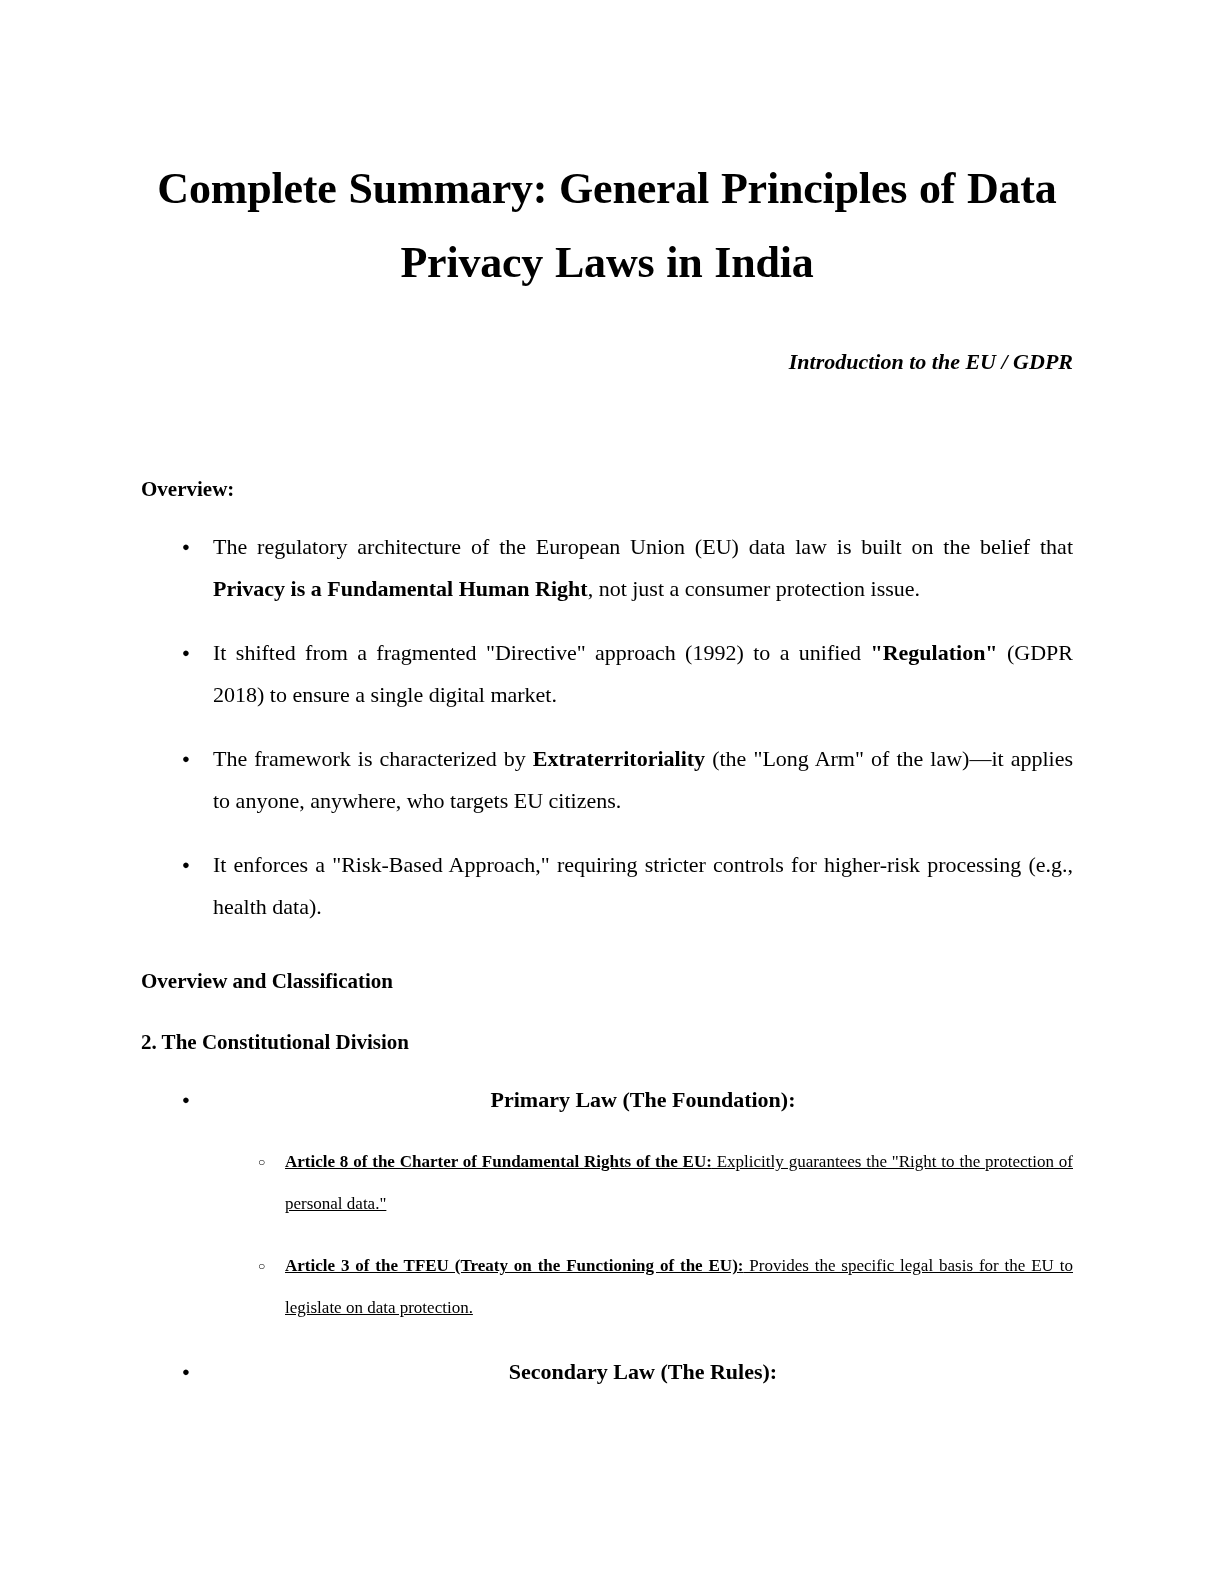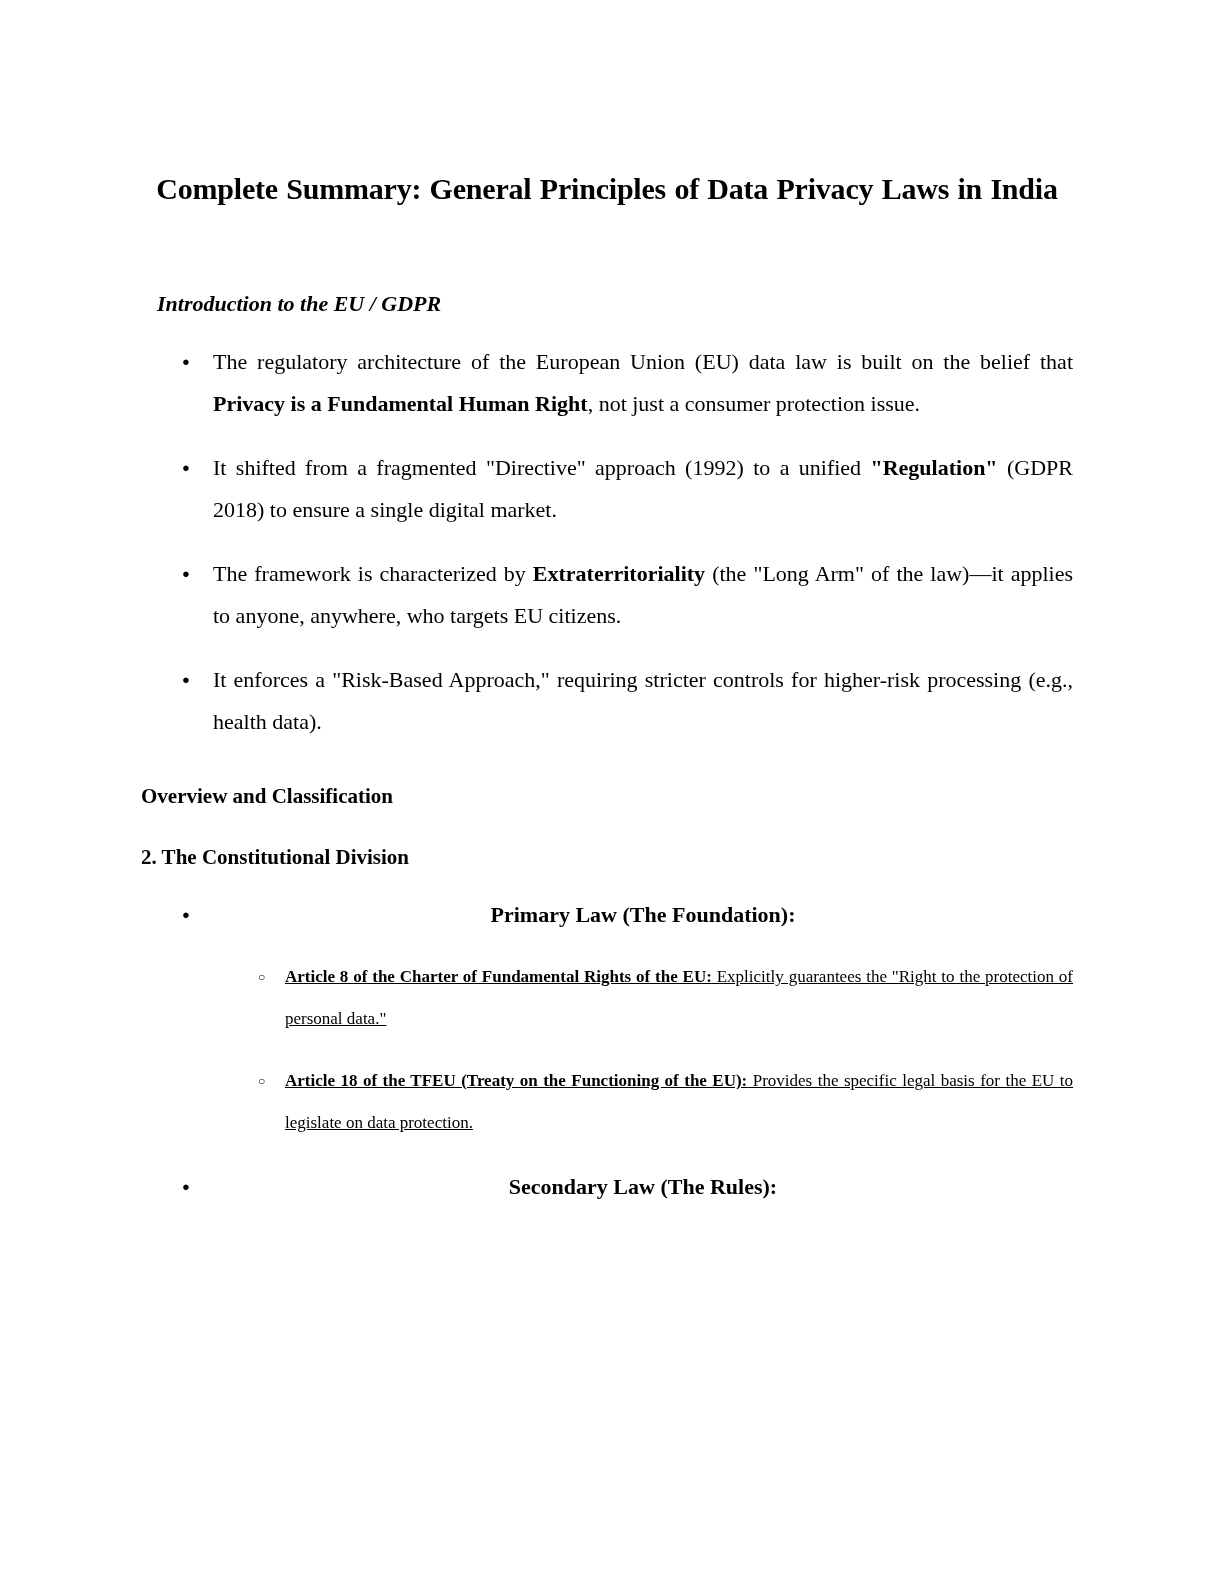--- a/index.html
+++ b/index.html
@@ -25,36 +25,36 @@
     position: absolute;
     left: 141px;
     top: 0;
     width: 932px;   
   }
 
   
   .doc-title {
     margin: 0;
     padding-top: 152px;
-    font-size: 30px;
+    font-size: 44px;
     font-weight: bold;
     line-height: 74px;
     text-align: center;
     letter-spacing: -0.2px;
     word-spacing: 1px;
   }
 
   .doc-subtitle {
-    margin: 16px;
+    margin: 0;
     padding-top: 47px;
     font-size: 22px;
     font-weight: bold;
     font-style: italic;
     line-height: 30px;
-    text-align: left;
+    text-align: right;
   }
 
   
   .section-heading {
     margin: 0;
     font-size: 21px;
     font-weight: bold;
     line-height: 30px;
     text-align: left;
   }
@@ -129,20 +129,21 @@
 </head>
 <body>
 
 <div class="page">
   <div class="content">
 
     <h1 class="doc-title">Complete Summary: General Principles of Data Privacy Laws in India</h1>
 
     <p class="doc-subtitle">Introduction to the EU / GDPR</p>
 
+    <h2 class="section-heading h-overview">Overview:</h2>
 
     <ul class="lvl1">
 
       <li class="bullet">
         <span>The regulatory architecture of the European Union (EU) data law is built on the belief that </span><b>Privacy is a Fundamental Human Right</b><span>, not just a consumer protection issue.</span>
       </li>
 
       <li class="bullet">
         <span>It shifted from a fragmented "Directive" approach (1992) to a unified </span><b>"Regulation"</b><span> (GDPR 2018) to ensure a single digital market.</span>
       </li>
@@ -169,21 +170,21 @@
     </ul>
 
     <div class="lvl2-wrap">
       <ul class="lvl2">
 
         <li class="subbullet">
           <b>Article 8 of the Charter of Fundamental Rights of the EU:</b><span> Explicitly guarantees the "Right to the protection of personal data."</span>
         </li>
 
         <li class="subbullet">
-          <b>Article 18 of the TFEU (Treaty on the Functioning of the EU):</b><span> Provides the specific legal basis for the EU to legislate on data protection.</span>
+          <b>Article 3 of the TFEU (Treaty on the Functioning of the EU):</b><span> Provides the specific legal basis for the EU to legislate on data protection.</span>
         </li>
 
       </ul>
     </div>
 
     <ul class="lvl1">
       <li class="bullet no-justify">
         <b>Secondary Law (The Rules):</b>
       </li>
     </ul>

